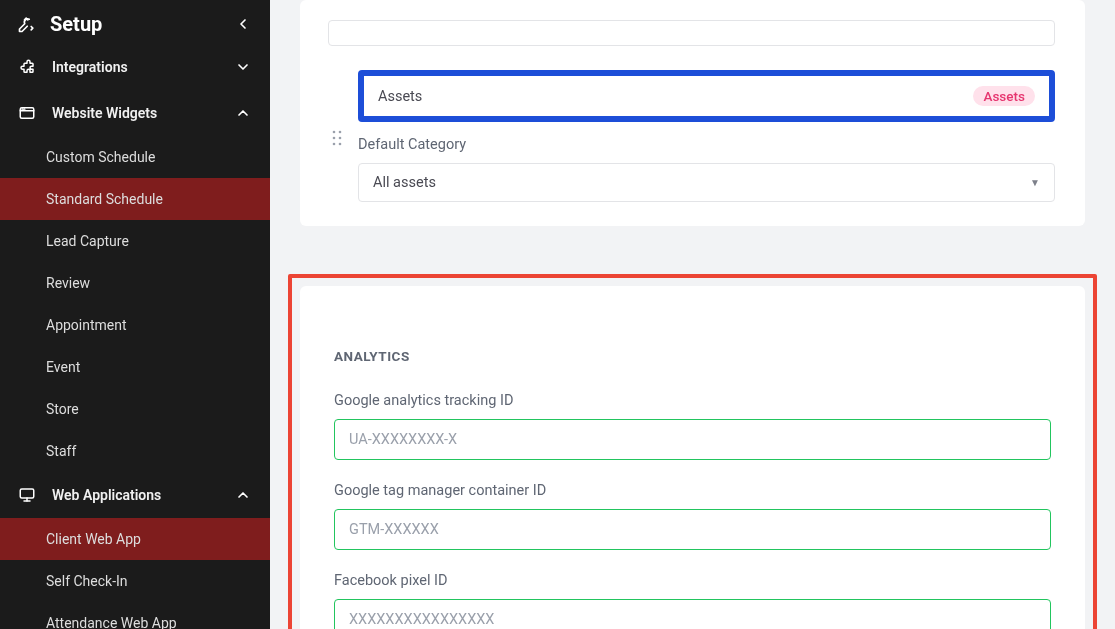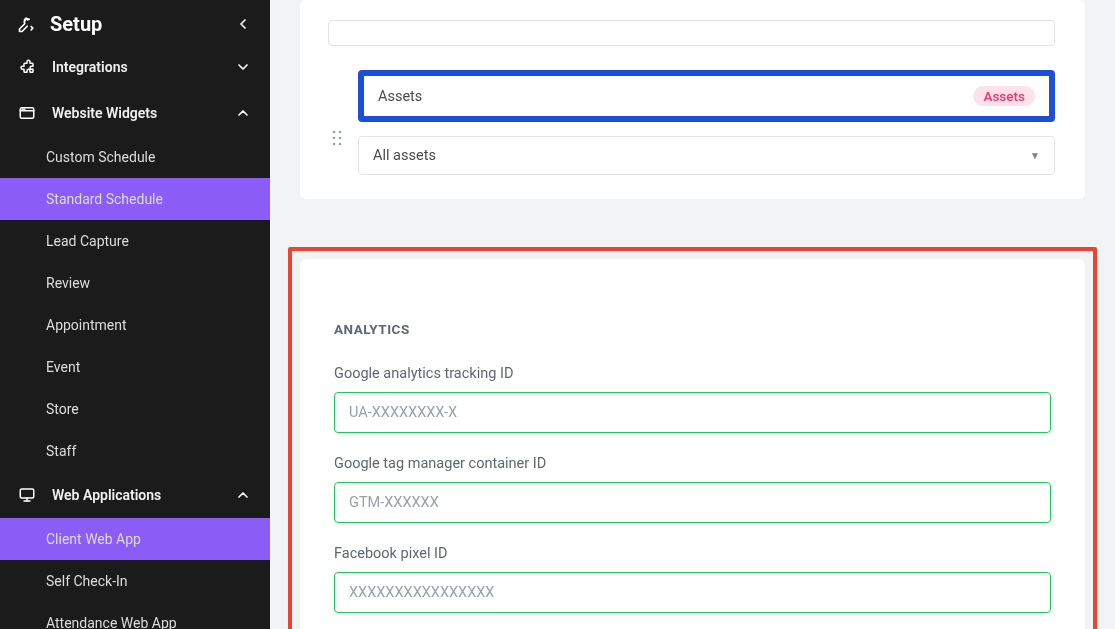--- a/index.html
+++ b/index.html
@@ -44,21 +44,21 @@
     display: flex;
     flex-direction: column;
   }
   .sub-item {
     padding: 13px 16px 13px 46px;
     font-size: 14px;
     color: #ddd;
     cursor: pointer;
     text-align: left;
   }
-  .sub-item.active { background: #8b5cf6; }
+  .sub-item.active { background: #7f1d1d; }
   .icon {
     width: 22px;
     height: 22px;
     display: inline-flex;
     align-items: center;
     justify-content: center;
     flex-shrink: 0;
   }
   .chev {
     width: 22px;
@@ -263,20 +263,21 @@
             <circle cx="8" cy="8" r="1.3"></circle>
             <circle cx="2" cy="14" r="1.3"></circle>
             <circle cx="8" cy="14" r="1.3"></circle>
           </svg>
       </div>
       <div class="field-stack">
         <div class="tag-input">
           <span class="text">Assets</span>
           <span class="badge">Assets</span>
         </div>
+        <div class="field-label">Default Category</div>
         <div class="select-box">
           <span class="text">All assets</span>
           <span class="tri">▼</span>
         </div>
       </div>
     </div>
   </div>
 
   <div class="highlight-wrap">
     <div class="card">

